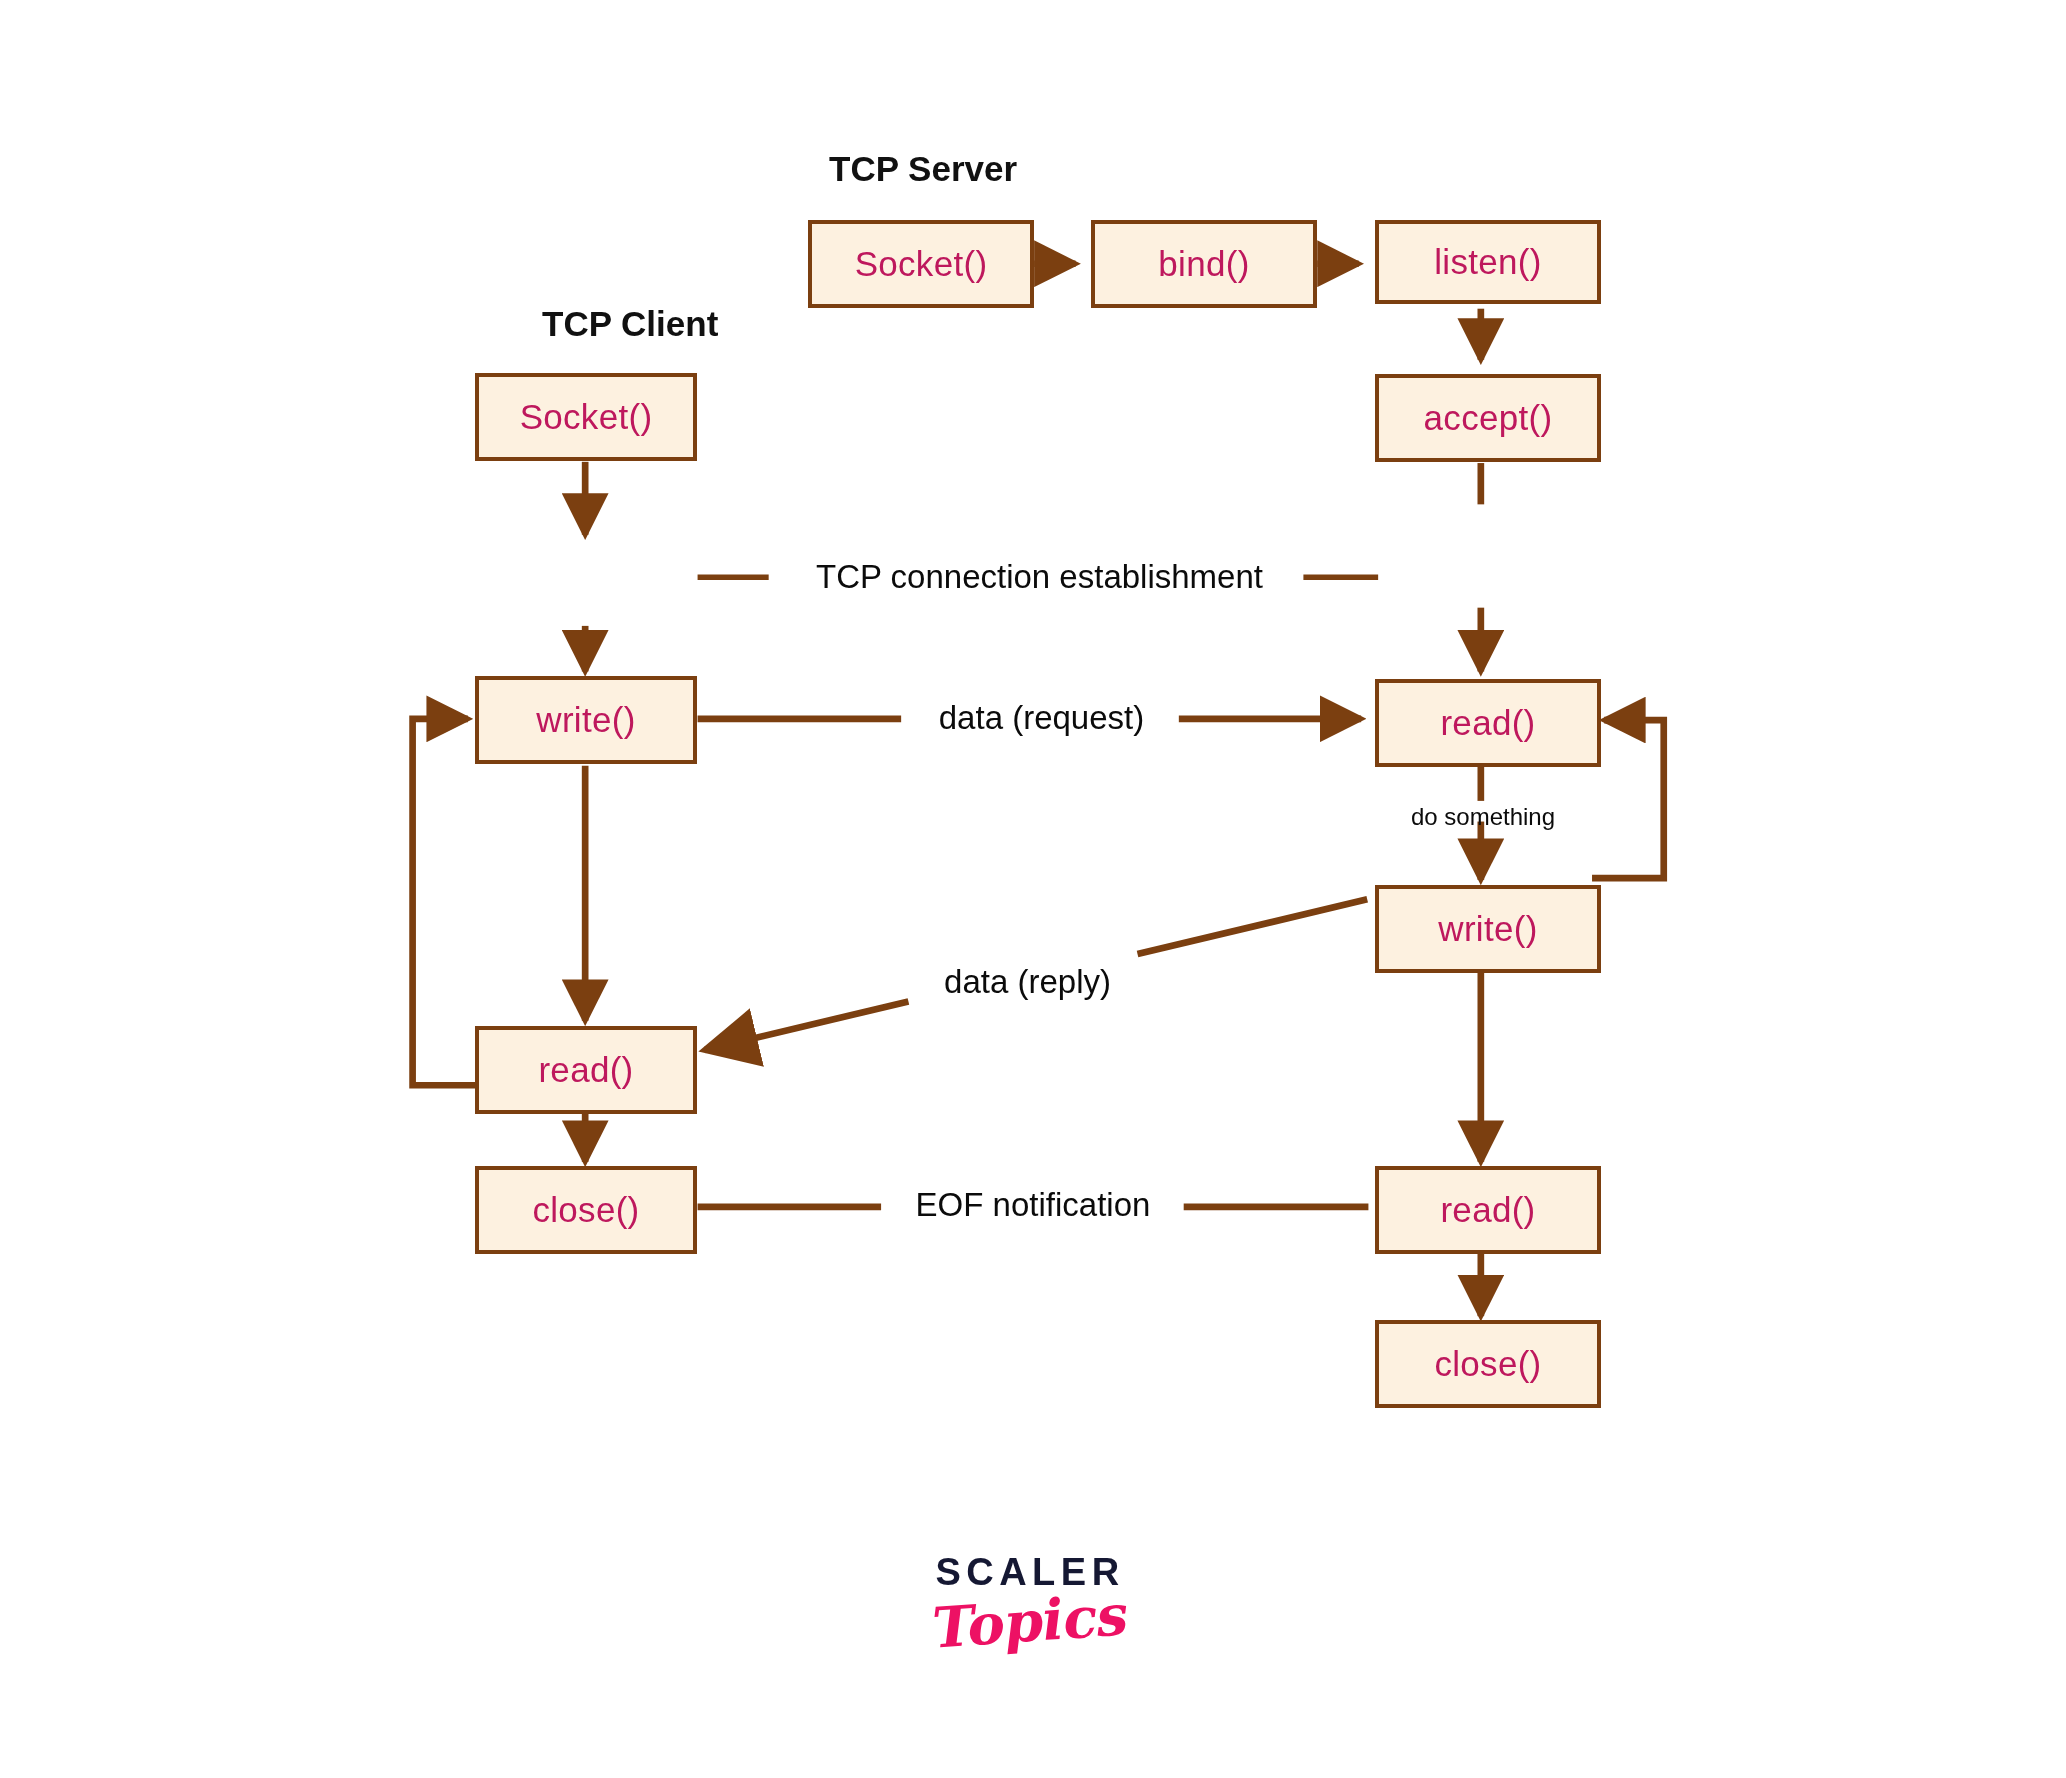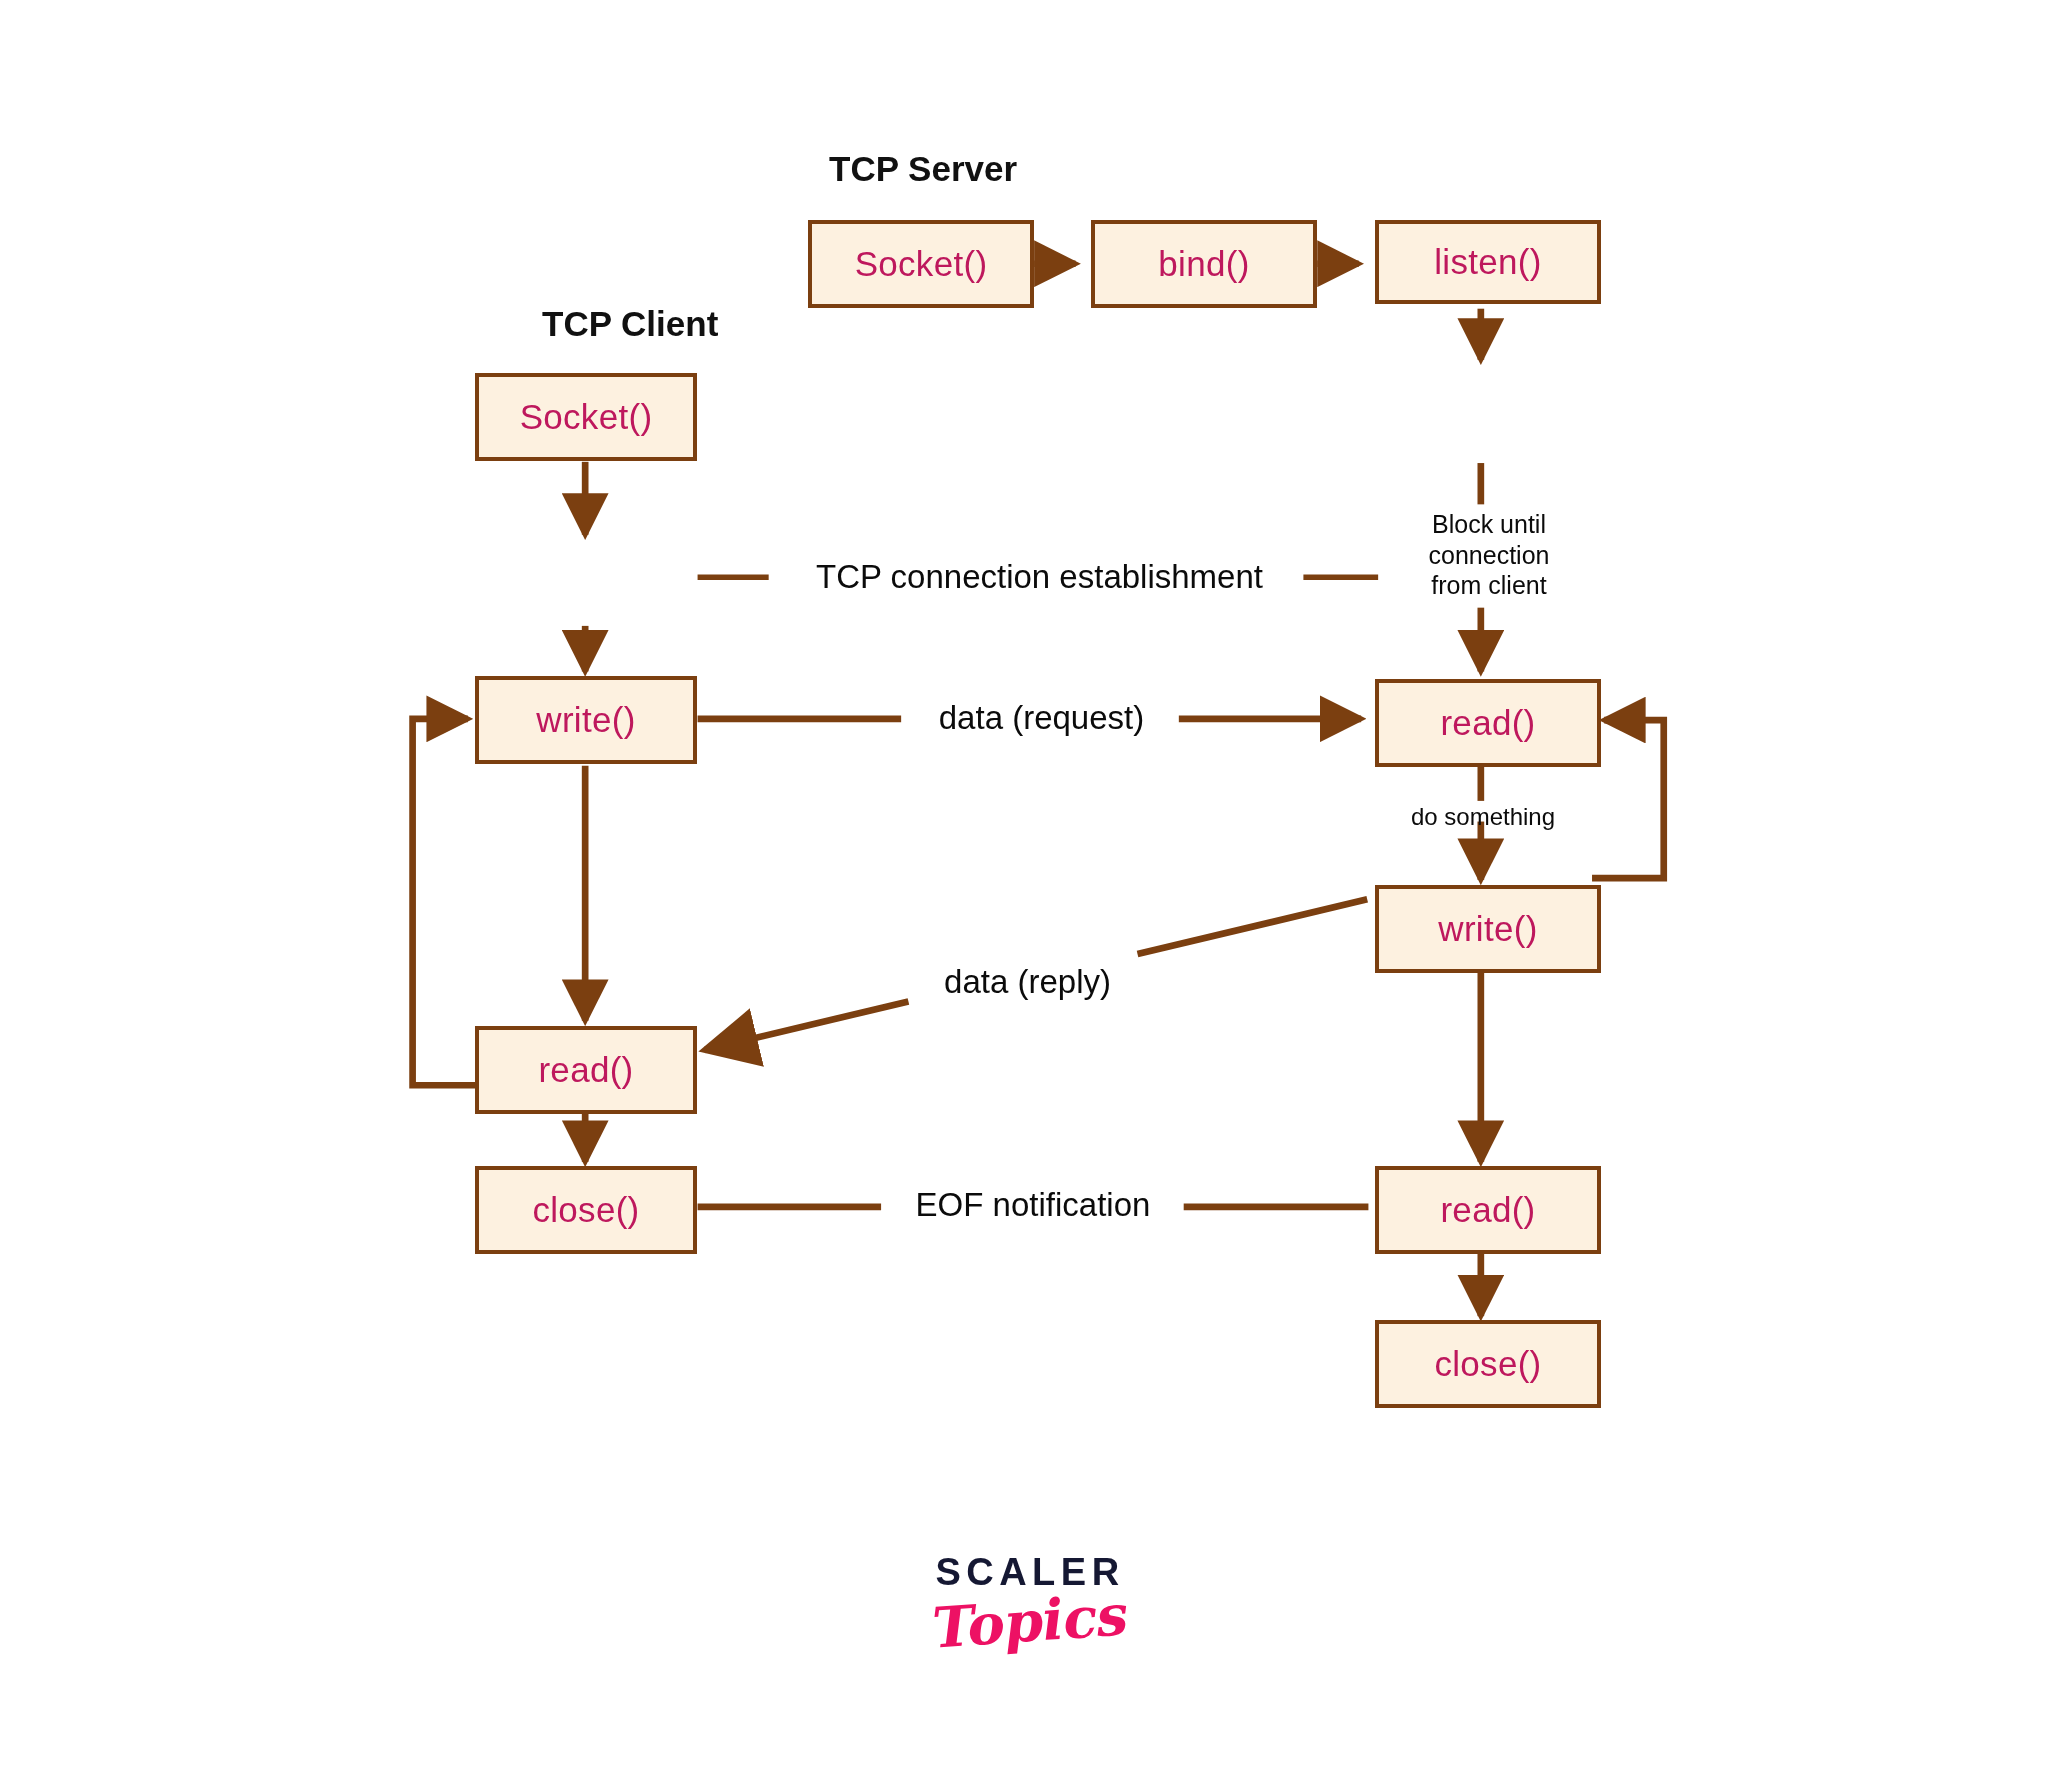--- a/index.html
+++ b/index.html
@@ -156,45 +156,41 @@
   <div class="col-title" style="left:498px; top:304px;margin-left:44px;">TCP Client</div>
 
   <div class="col-title" style="left:829px; top:149px;">TCP Server</div>
 
   <div class="node-box" style="left:808px; top:220px; width:226px; height:88px;">Socket()</div>
 
   <div class="node-box" style="left:1091px; top:220px; width:226px; height:88px;">bind()</div>
 
   <div class="node-box" style="left:1375px; top:220px; width:226px; height:84px;text-align:right;">listen()</div>
 
+  <div class="node-box" style="left:1375px; top:374px; width:226px; height:88px;">accept()</div>
 
   <div class="node-box" style="left:1375px; top:679px; width:226px; height:88px;">read()</div>
 
   <div class="node-box" style="left:1375px; top:885px; width:226px; height:88px;">write()</div>
 
   <div class="node-box" style="left:1375px; top:1166px; width:226px; height:88px;">read()</div>
 
   <div class="node-box" style="left:1375px; top:1320px; width:226px; height:88px;">close()</div>
 
   <div class="node-box" style="left:475px; top:373px; width:222px; height:88px;">Socket()</div>
 
 
   <div class="node-box" style="left:475px; top:676px; width:222px; height:88px;">write()</div>
 
   <div class="node-box" style="left:475px; top:1026px; width:222px; height:88px;">read()</div>
 
   <div class="node-box" style="left:475px; top:1166px; width:222px; height:88px;">close()</div>
 
   <div class="edge-label" style="left:778px; top:558px; width:523px;">TCP connection establishment</div>
 
-  <div class="edge-label small" style="left:1398px; top:509px; width:182px;">
-    <div>Block until</div>
-    <div>connection</div>
-    <div>from client</div>
-  </div>
 
   <div class="edge-label" style="left:908px; top:699px; width:267px;">data (request)</div>
 
   <div class="edge-label tiny" style="left:1386px; top:803px; width:194px;">do something</div>
 
   <div class="edge-label" style="left:918px; top:963px; width:219px;">data (reply)</div>
 
   <div class="edge-label" style="left:884px; top:1186px; width:298px;">EOF notification</div>
 
   <div id="brand">

